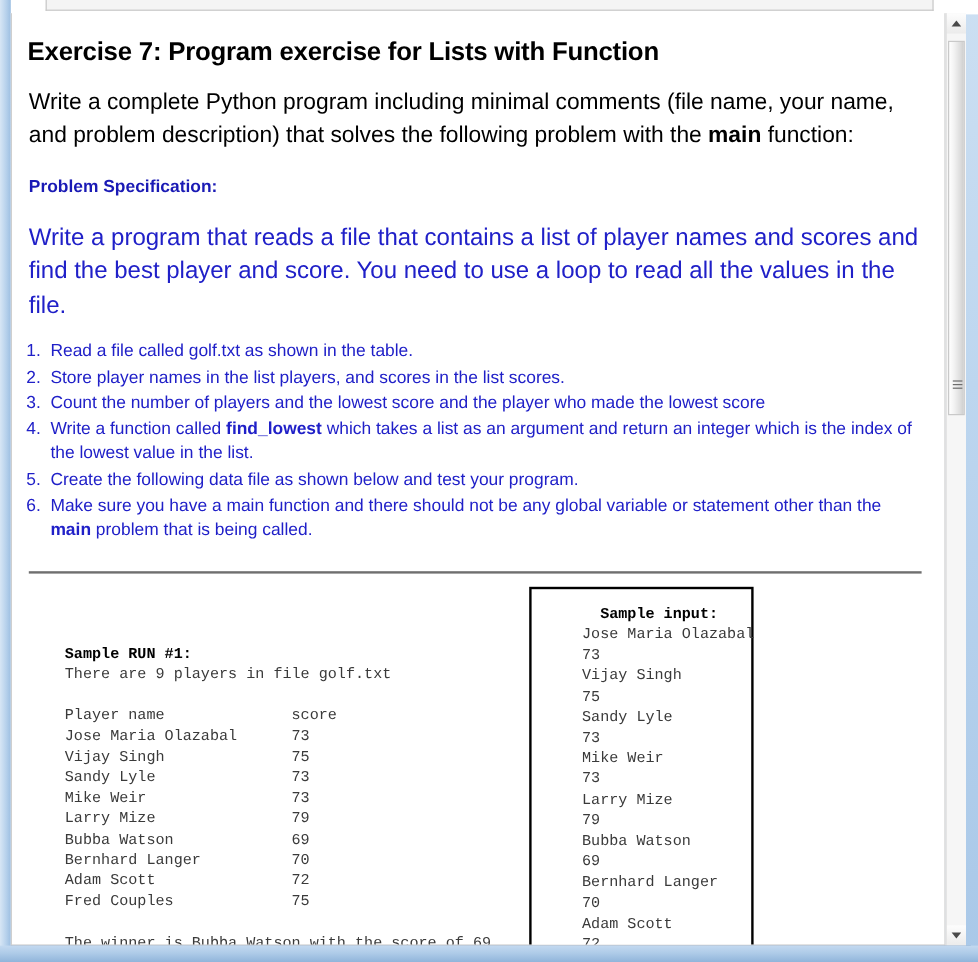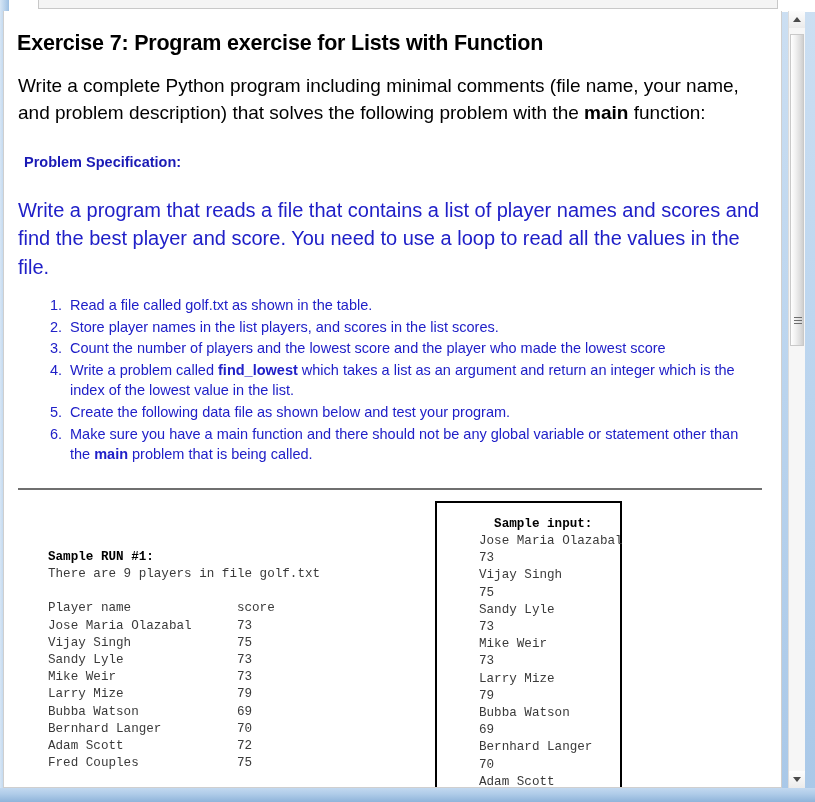--- a/index.html
+++ b/index.html
@@ -53,21 +53,21 @@
   .chrome-bottom-shadow {
     position: absolute;
     left: 9px; bottom: 10px;
     width: 800px; height: 4px;
     background: linear-gradient(to bottom, rgba(80,110,145,0.55), rgba(120,150,185,0.15));
   }
 
   
   #page {
     position: absolute;
-    left: 3px;
+    left: 9px;
     top: 11px;
     width: 779px;
     height: 777px;
     background: #ffffff;
     border: 1px solid #cfcfcf;
     border-top: none;
     box-sizing: border-box;
     overflow: hidden;
   }
   #content {
@@ -96,40 +96,40 @@
     margin: 0;
     padding: 17px 20px 0 14px;
   }
   p.intro b { font-weight: bold; }
 
   h2.spec-heading {
     font-family: "Liberation Sans", sans-serif;
     font-size: 14.5px;
     font-weight: bold;
     color: #1a1aB5;
-    margin: 6px;
+    margin: 0;
     padding: 21px 0 0 14px;
   }
 
   p.spec-body {
     font-family: "Liberation Sans", sans-serif;
     font-size: 20px;
     color: #2020C8;
     line-height: 1.42;
     margin: 0;
     padding: 20px 10px 0 14px;
   }
 
   ol.spec-list {
     font-family: "Liberation Sans", sans-serif;
     font-size: 14.5px;
     color: #2020C8;
     line-height: 1.42;
     margin: 0;
-    padding: 14px 25px 0 62px;
+    padding: 14px 25px 0 28px;
     list-style-position: outside;
   }
   ol.spec-list li {
     padding-left: 4px;
     margin-bottom: 1px;
   }
   ol.spec-list li b { font-weight: bold; }
 
   hr.rule {
     border: none;
@@ -263,21 +263,21 @@
       <p class="intro"><span>Write a complete Python program including minimal comments (file name, your name, and problem description) that solves the following problem with the </span><b>main</b><span> function:</span></p>
 
       <h2 class="spec-heading">Problem Specification:</h2>
 
       <p class="spec-body">Write a program that reads a file that contains a list of player names and scores and find the best player and score. You need to use a loop to read all the values in the file.</p>
 
       <ol class="spec-list">
         <li><span>Read a file called golf.txt as shown in the table.</span><b></b><span></span></li>
         <li><span>Store player names in the list players, and scores in the list scores.</span><b></b><span></span></li>
         <li><span>Count the number of players and the lowest score and the player who made the lowest score</span><b></b><span></span></li>
-        <li><span>Write a problem called </span><b>find_lowest</b><span> which takes a list as an argument and return an integer which is the index of the lowest value in the list.</span></li>
+        <li><span>Write a function called </span><b>find_lowest</b><span> which takes a list as an argument and return an integer which is the index of the lowest value in the list.</span></li>
         <li><span>Create the following data file as shown below and test your program.</span><b></b><span></span></li>
         <li><span>Make sure you have a main function and there should not be any global variable or statement other than the </span><b>main</b><span> problem that is being called.</span></li>
       </ol>
 
       <div class="rule-wrap-1">
         <hr class="rule">
       </div>
 
       <div class="sample-area">
 

